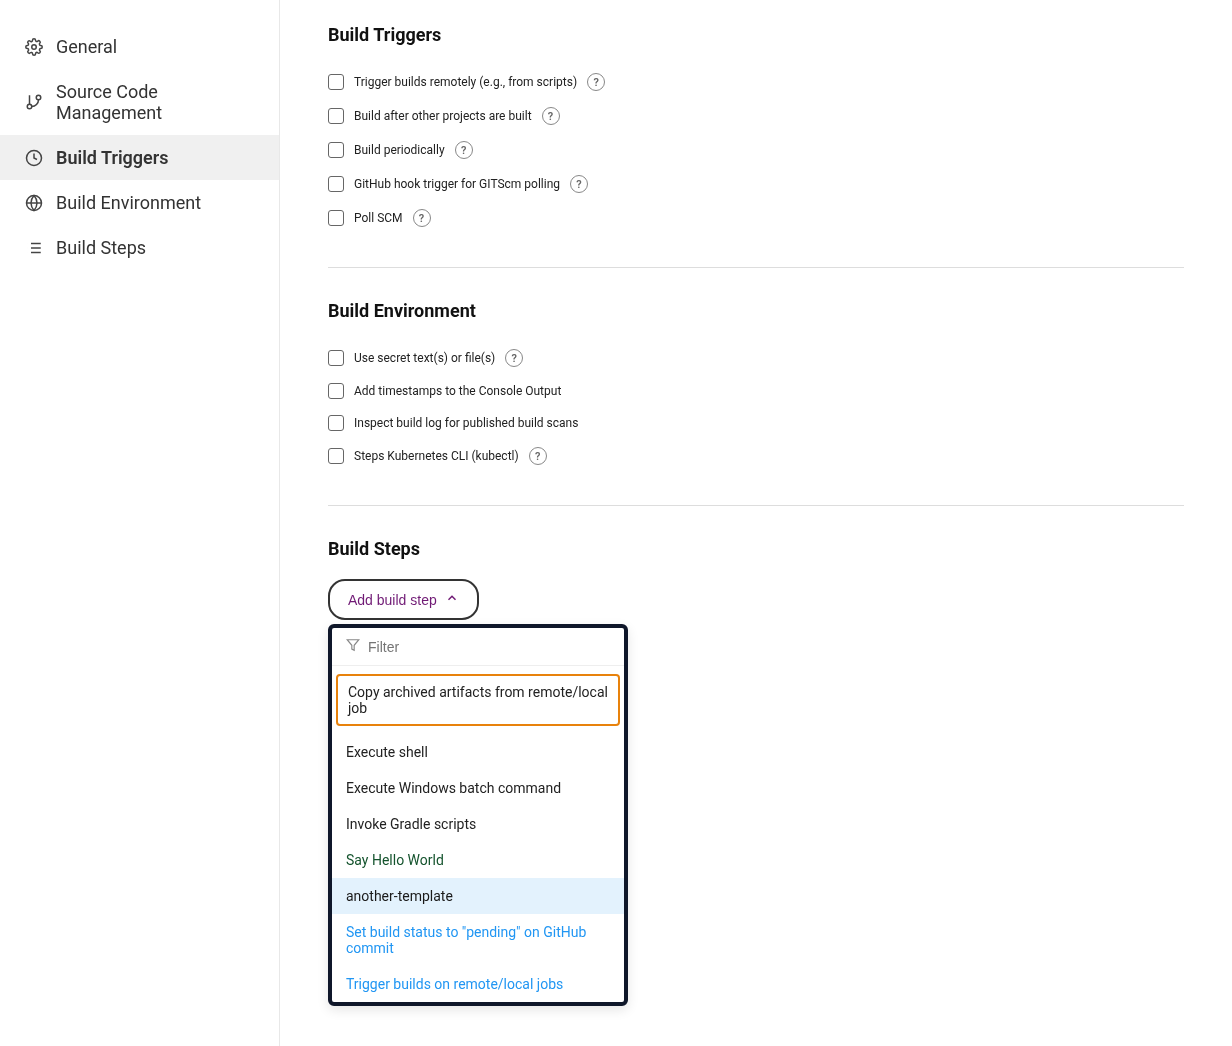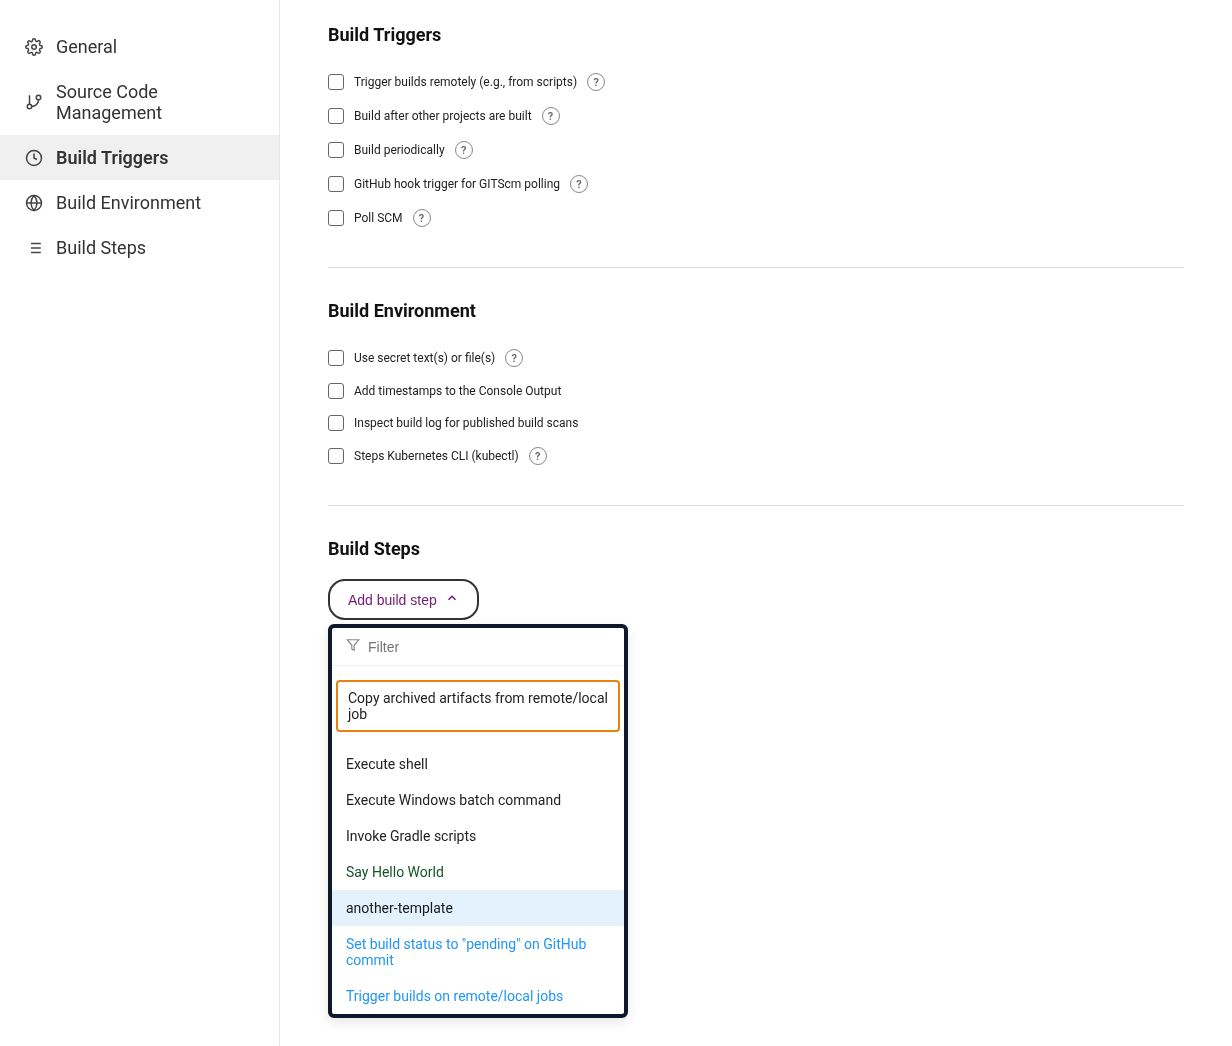--- a/index.html
+++ b/index.html
@@ -160,21 +160,21 @@
     }
     .dropdown-item {
       padding: 10px 14px;
       font-size: 14px;
       color: #222;
       cursor: pointer;
     }
     .dropdown-item.highlighted {
       border: 2px solid #e8820c;
       border-radius: 4px;
-      margin: 14px 4px;
+      margin: 8px 4px;
       padding: 8px 10px;
       color: #222;
     }
     .dropdown-item.say-hello {
       color: #14532d;
     }
     .dropdown-item.another-template {
       background: #e3f2fd;
       color: #1a1a1a;
     }

